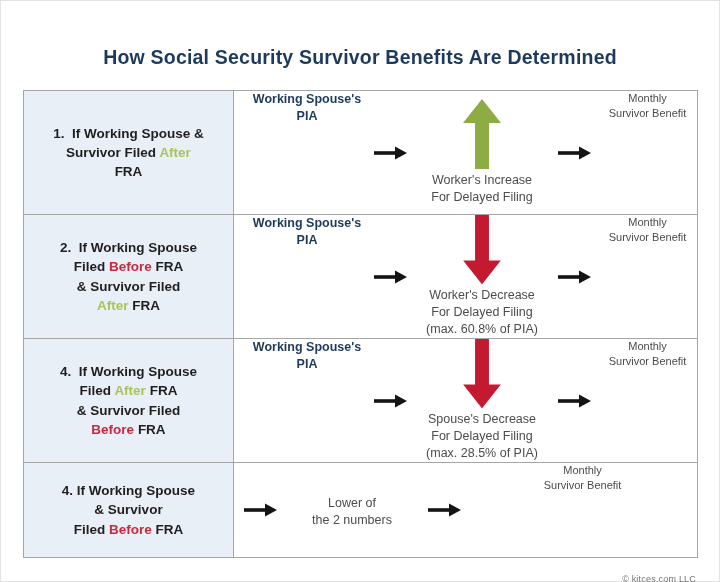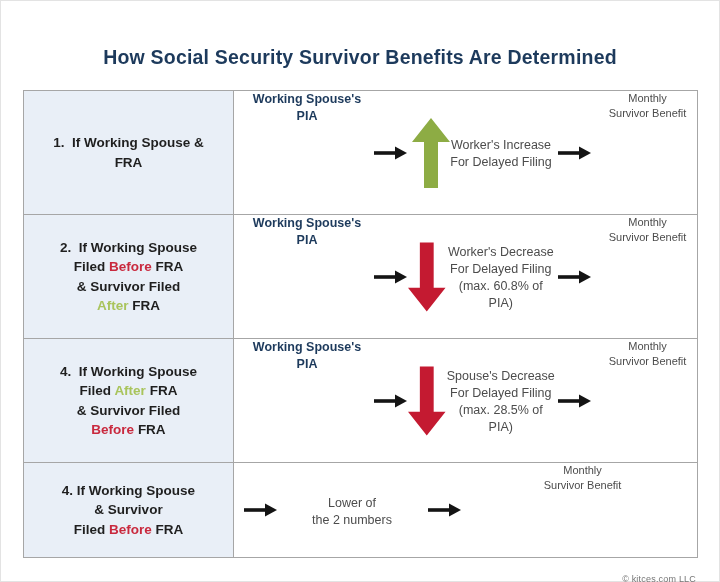--- a/index.html
+++ b/index.html
@@ -30,21 +30,21 @@
   .c-k { color:#1f1f1f; }
   .c-g { color:var(--green, #a9c45c); }
   .c-r { color:var(--red, #c9293e);text-align:center; }
   .flow { flex:1; display:flex; padding:0 4px 0 8px; }
   .source {
     width:130px; text-align:center; font-weight:bold; font-size:12.5px;
     color:var(--navy, #1d3a5c); line-height:1.35; white-space:pre-line;
   }
   .source.gray { font-weight:normal; color:#4c4c4c; }
   .harrow { width:36px; display:flex; justify-content:center; align-items:center; }
-  .middle { width:148px; display:flex; flex-direction:row; align-items:center; justify-content:center; }
+  .middle { width:148px; display:flex; flex-direction:column; align-items:center; justify-content:center; }
   .caption {
     font-size:12.5px; color:#4c4c4c; text-align:center; line-height:1.35;
     white-space:pre-line; margin-top:3px;
   }
   .result {
     flex:1; text-align:center; font-size:11px; color:#4c4c4c;
     line-height:1.4; white-space:pre-line;margin-left:10px;
   }
   .footer {
     position:absolute; right:23px; top:573px;
@@ -55,20 +55,21 @@
 <body>
 
 <div class="page">
   <div class="title">How Social Security Survivor Benefits Are Determined</div>
 
   <div class="grid">
   <div class="row">
     <div class="cond-cell">
       <div class="cond-text">
             <div class="cond-line"><span class="c-k">1.  If Working Spouse &amp;</span></div>
+            <div class="cond-line"><span class="c-k">Survivor Filed </span><span class="c-g">After</span></div>
             <div class="cond-line"><span class="c-k">FRA</span></div>
           </div>
     </div>
     <div class="flow">
       <div class="source">Working Spouse's
 PIA</div>
       <div class="harrow">
         <svg width="36" height="18" viewBox="0 0 36 18">
           <line x1="2" y1="9" x2="24" y2="9" stroke="var(--arrblack, #141414)" stroke-width="3.6"></line>
           <polygon points="23,2.5 35,9 23,15.5" fill="var(--arrblack, #141414)"></polygon>

